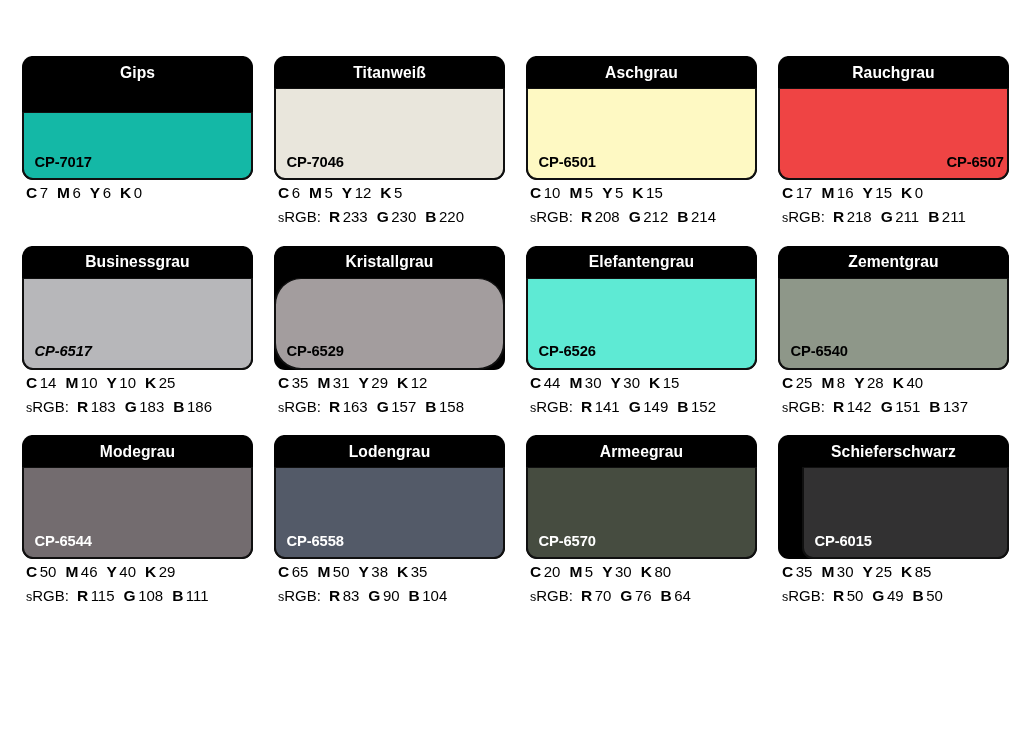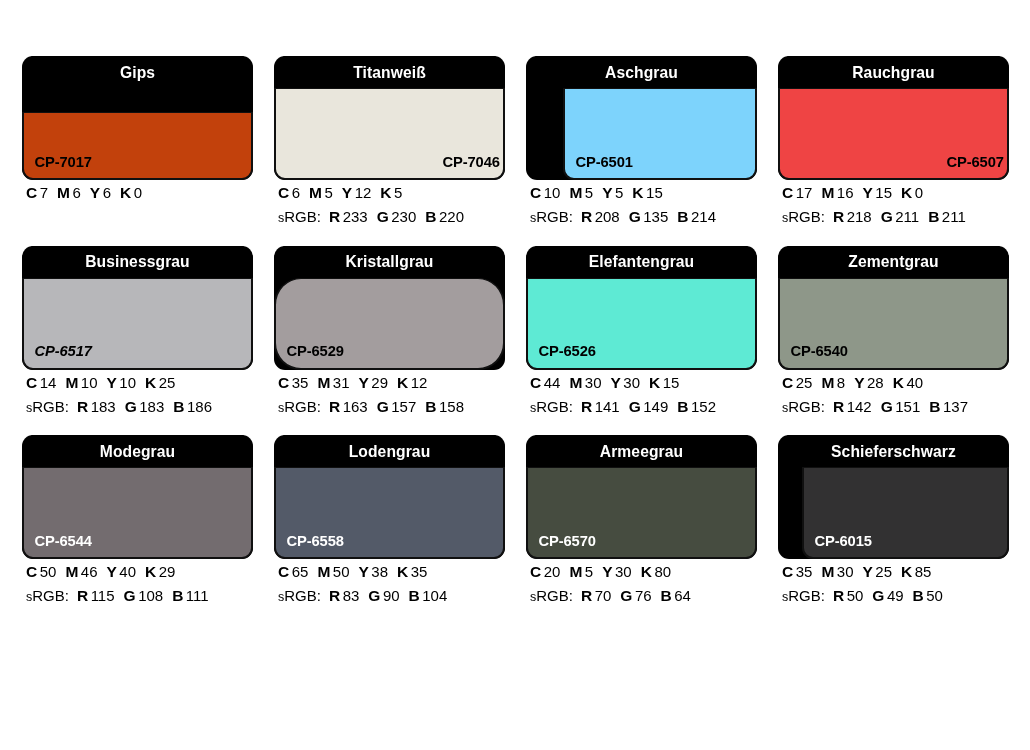--- a/index.html
+++ b/index.html
@@ -127,50 +127,50 @@
   }
 </style>
 </head>
 <body>
 
 <div class="sheet">
   <div class="grid" id="grid">
       <div class="swatch-card-wrap">
         <div class="card">
           <div class="card-header">Gips</div>
-          <div class="card-body" style="background: #c2410c; margin-top: 24px;">
+          <div class="card-body" style="background: #14b8a6; margin-top: 24px;">
             <div class="card-code" style="color: rgb(0, 0, 0);">CP-7017</div>
           </div>
         </div>
         <div class="specs">
           <div class="spec-line cmyk"><span class="pair"><span class="k">C</span><span class="v">7</span></span><span class="pair"><span class="k">M</span><span class="v">6</span></span><span class="pair"><span class="k">Y</span><span class="v">6</span></span><span class="pair"><span class="k">K</span><span class="v">0</span></span></div>
         </div>
       </div>
       <div class="swatch-card-wrap">
         <div class="card">
           <div class="card-header">Titanweiß</div>
-          <div class="card-body" style="background: rgb(233, 230, 220); justify-content: flex-end;">
+          <div class="card-body" style="background: rgb(233, 230, 220);">
             <div class="card-code" style="color: rgb(0, 0, 0);">CP-7046</div>
           </div>
         </div>
         <div class="specs">
           <div class="spec-line cmyk"><span class="pair"><span class="k">C</span><span class="v">6</span></span><span class="pair"><span class="k">M</span><span class="v">5</span></span><span class="pair"><span class="k">Y</span><span class="v">12</span></span><span class="pair"><span class="k">K</span><span class="v">5</span></span></div>
           <div class="spec-line rgb"><span class="srgb-label"><span class="small-s">s</span>RGB:</span><span class="pair"><span class="k">R</span><span class="v">233</span></span><span class="pair"><span class="k">G</span><span class="v">230</span></span><span class="pair"><span class="k">B</span><span class="v">220</span></span></div>
         </div>
       </div>
       <div class="swatch-card-wrap">
         <div class="card">
           <div class="card-header">Aschgrau</div>
-          <div class="card-body" style="background: #7dd3fc; margin-left: 37px;">
+          <div class="card-body" style="background: #fef9c3;">
             <div class="card-code" style="color: rgb(0, 0, 0);">CP-6501</div>
           </div>
         </div>
         <div class="specs">
           <div class="spec-line cmyk"><span class="pair"><span class="k">C</span><span class="v">10</span></span><span class="pair"><span class="k">M</span><span class="v">5</span></span><span class="pair"><span class="k">Y</span><span class="v">5</span></span><span class="pair"><span class="k">K</span><span class="v">15</span></span></div>
-          <div class="spec-line rgb"><span class="srgb-label"><span class="small-s">s</span>RGB:</span><span class="pair"><span class="k">R</span><span class="v">208</span></span><span class="pair"><span class="k">G</span><span class="v">135</span></span><span class="pair"><span class="k">B</span><span class="v">214</span></span></div>
+          <div class="spec-line rgb"><span class="srgb-label"><span class="small-s">s</span>RGB:</span><span class="pair"><span class="k">R</span><span class="v">208</span></span><span class="pair"><span class="k">G</span><span class="v">212</span></span><span class="pair"><span class="k">B</span><span class="v">214</span></span></div>
         </div>
       </div>
       <div class="swatch-card-wrap">
         <div class="card">
           <div class="card-header">Rauchgrau</div>
           <div class="card-body" style="background: #ef4444; justify-content: flex-end;">
             <div class="card-code" style="color: rgb(0, 0, 0);">CP-6507</div>
           </div>
         </div>
         <div class="specs">

